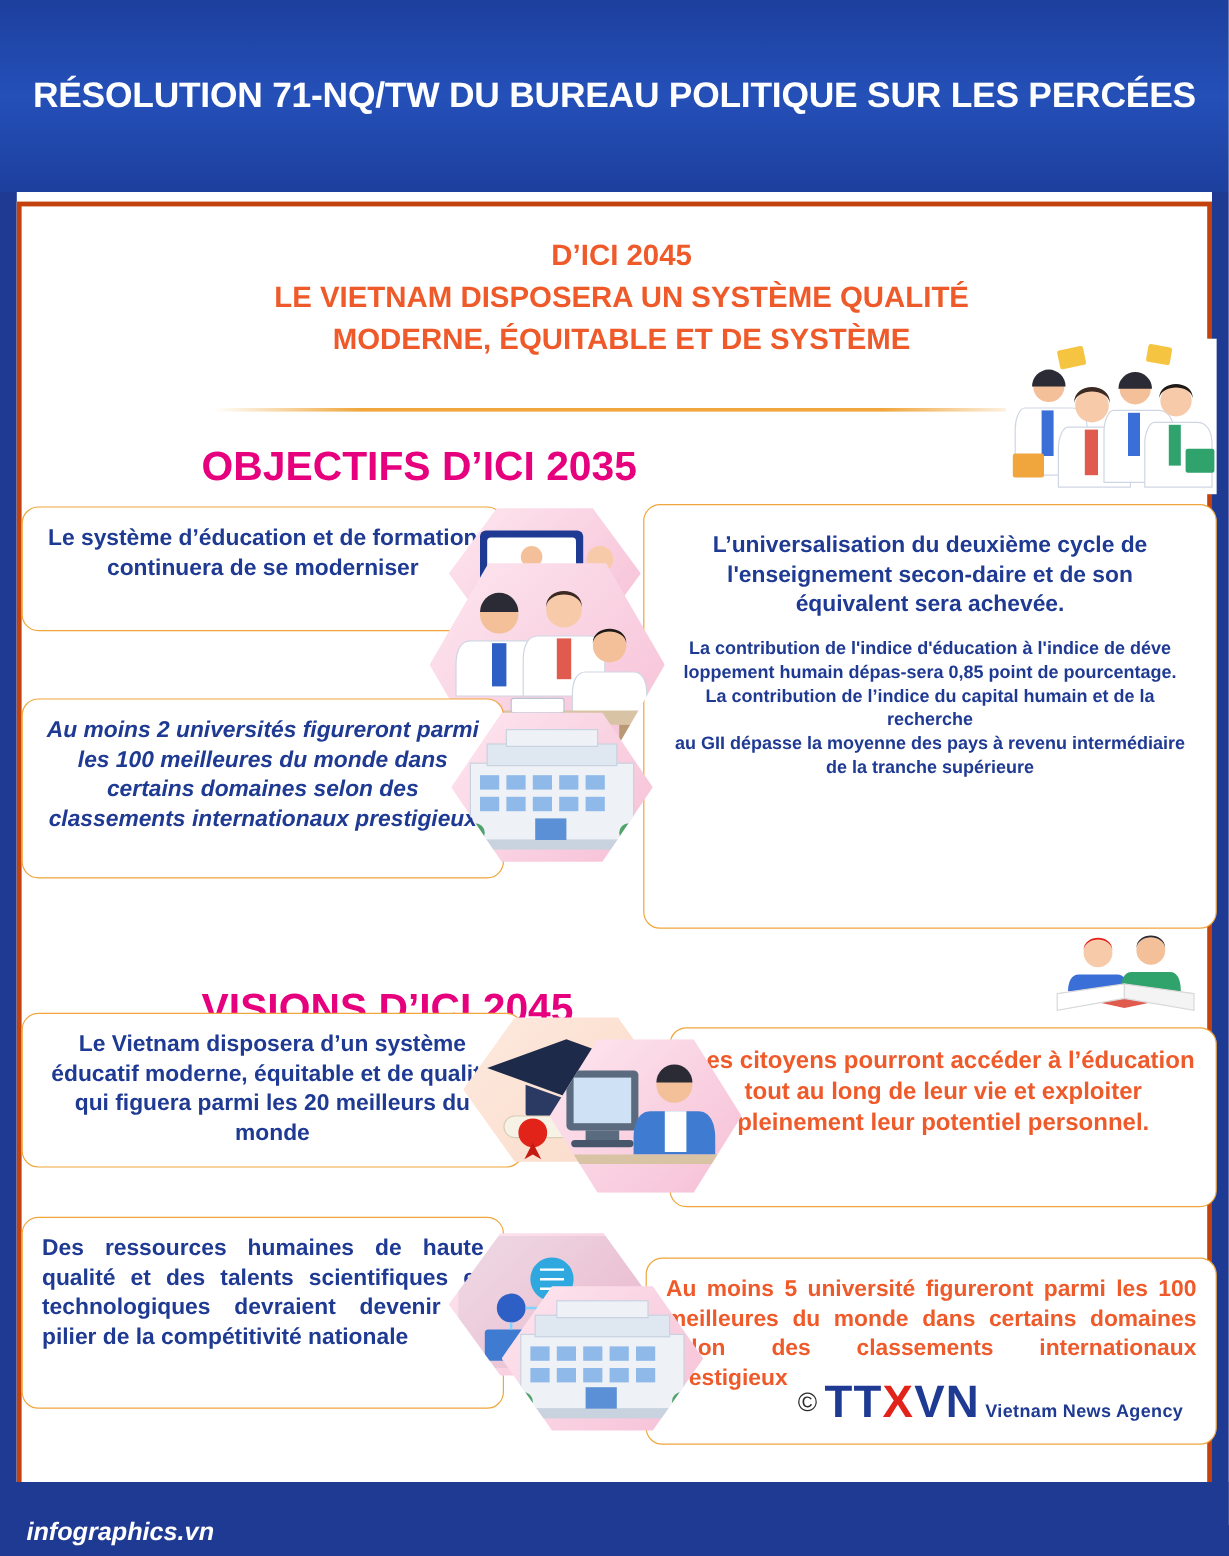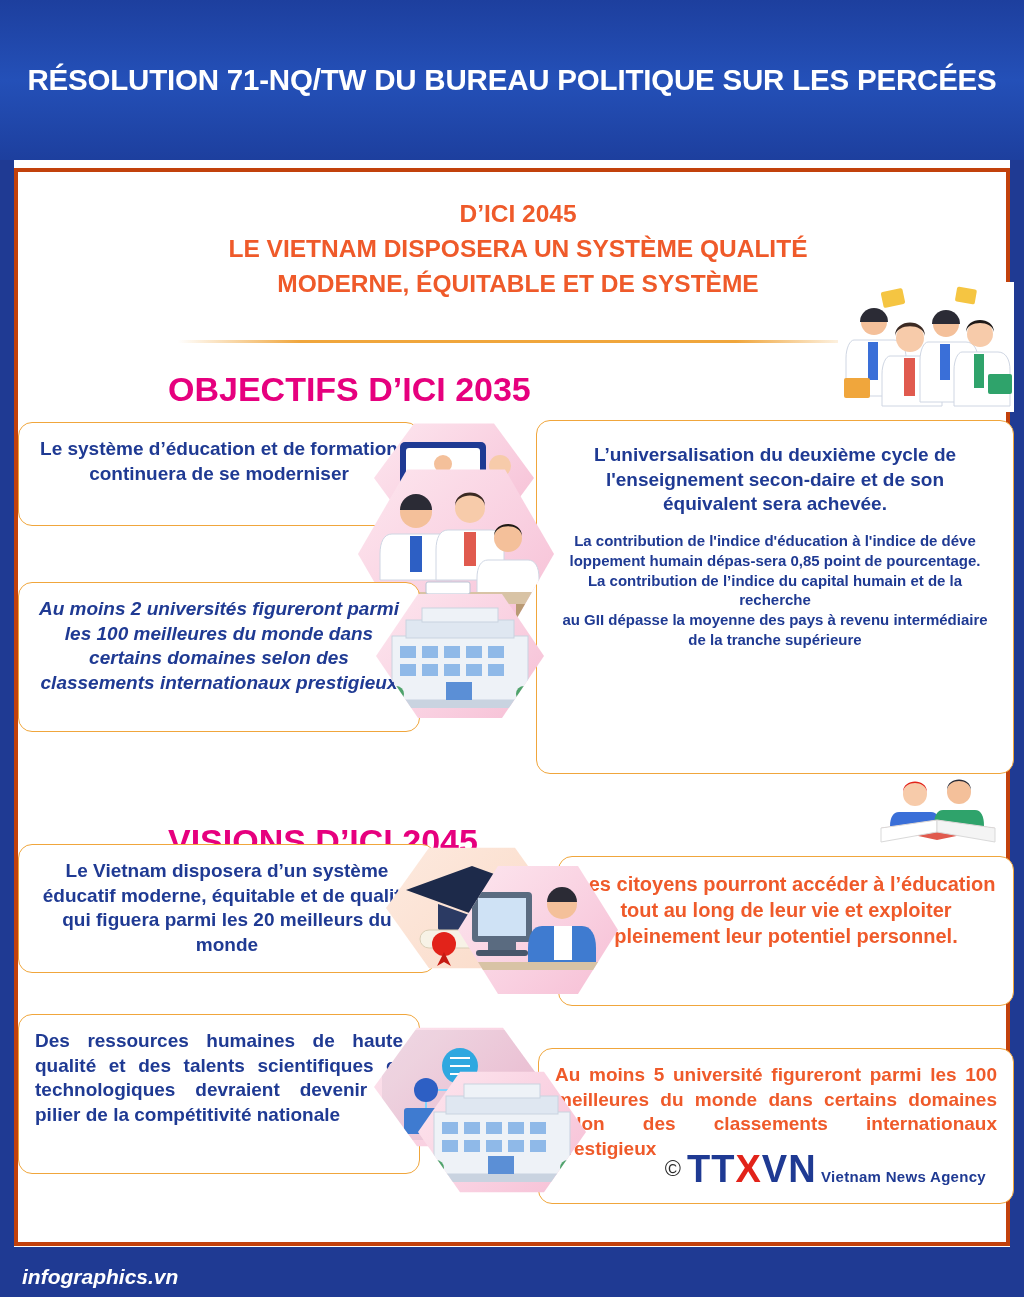--- a/index.html
+++ b/index.html
@@ -38,21 +38,21 @@
   
   .body-frame {
     position: absolute;
     left: 14px; top: 168px;
     width: 996px; height: 1078px;
     background: #ffffff;
     border: 4px solid #c2410c;
   }
   .blue-left { position:absolute; left:0; top:160px; width:14px; height:1137px; background:#1f3a93; }
   .blue-right { position:absolute; right:0; top:160px; width:14px; height:1137px; background:#1f3a93; }
-  .blue-bottom { position:absolute; left:0; bottom:0; width:1024px; height:50px; background:#1f3a93; }
+  .blue-bottom { position:absolute; left:0; bottom:0; width:1024px; height:62px; background:#1f3a93; }
 
   
   .main-title {
     position: absolute; left: 140px; top: 25px; width: 720px;
     text-align: center;
     color: #ef5a2a;
     font-weight: bold;
     font-size: 24.5px;
     line-height: 1.42;
   }

